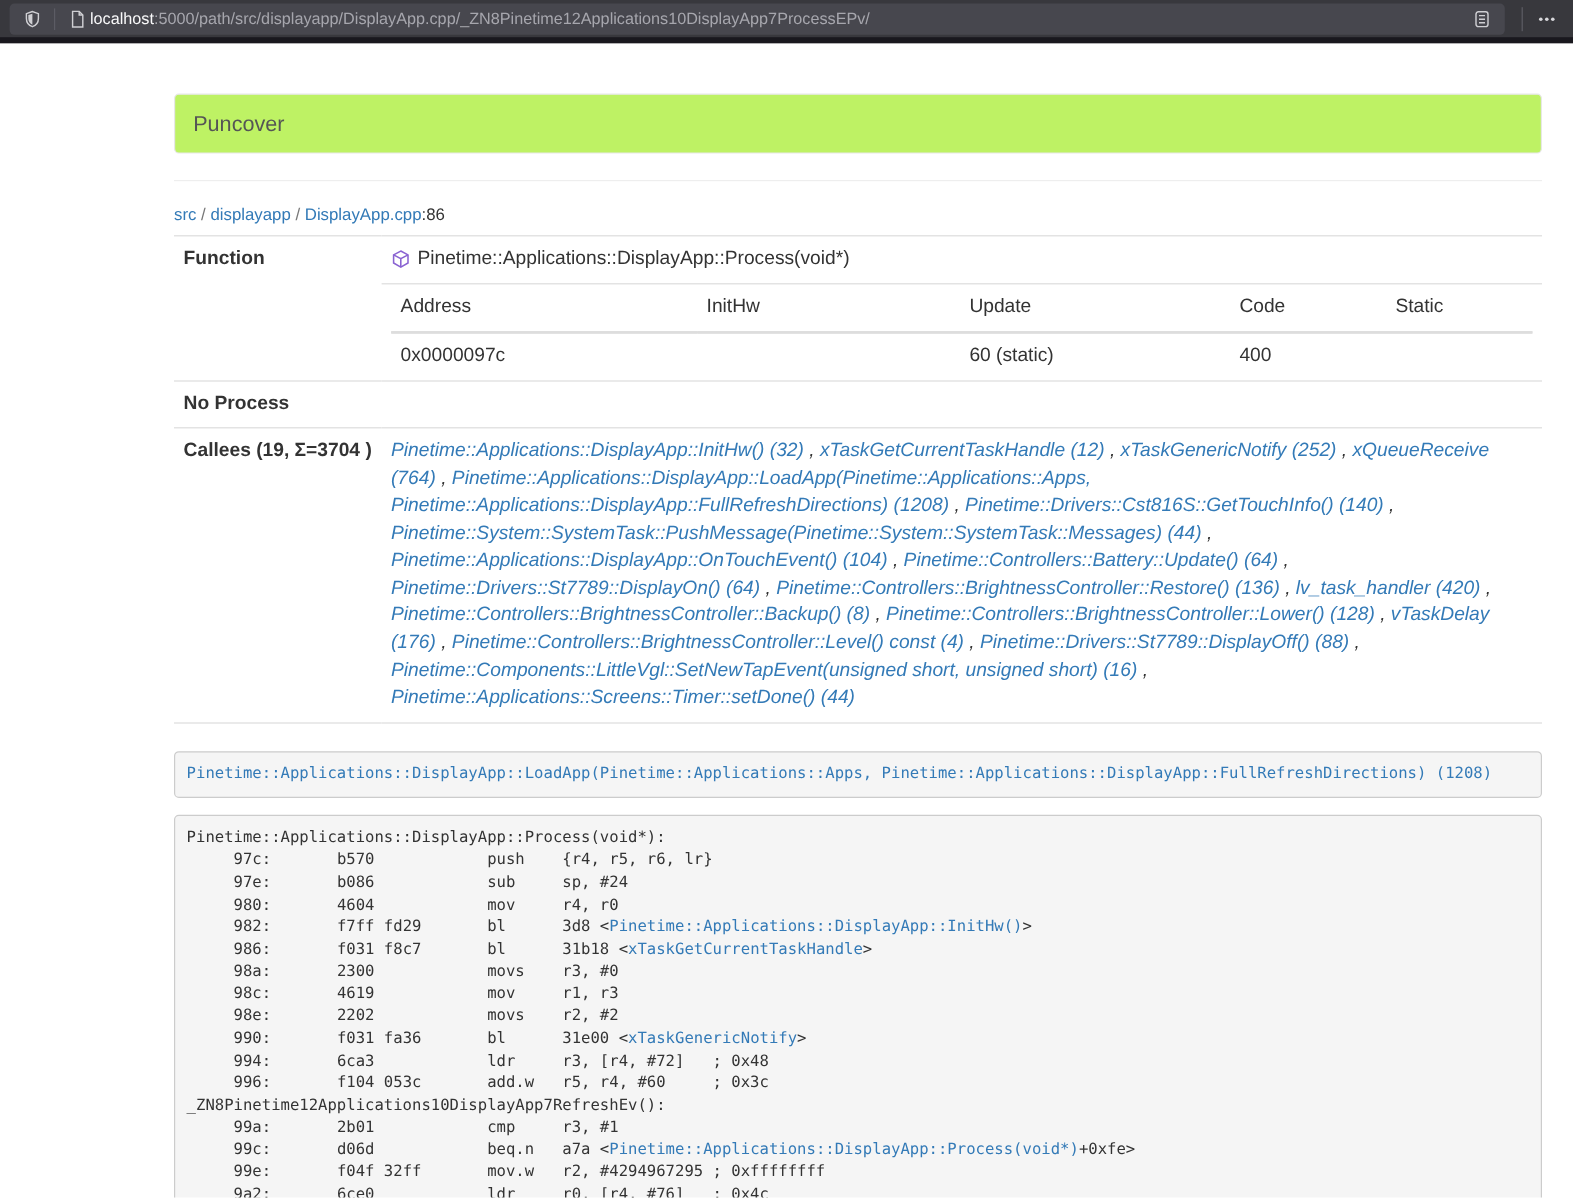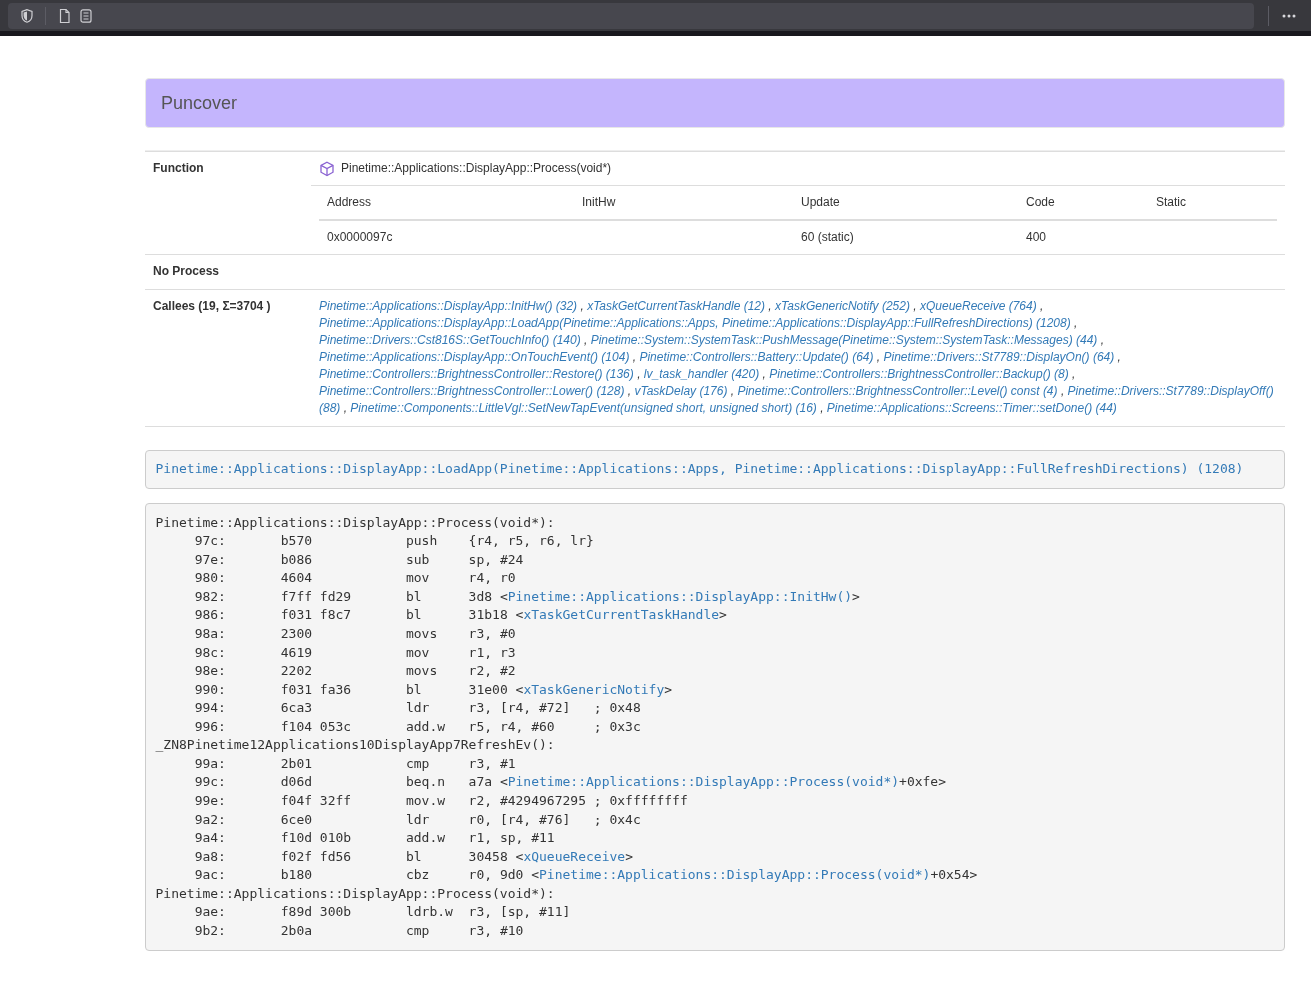--- a/index.html
+++ b/index.html
@@ -37,33 +37,33 @@
   .chrome-icon { display: inline-flex; align-items: center; justify-content: center;
                  width: 22px; height: 22px; flex: 0 0 auto; }
   .menu-btn { display: inline-flex; align-items: center; justify-content: center;
               width: 28px; height: 24px; border-radius: 3px; }
 
   
   .container { width: 1140px; margin-left: 145px; }
   .navbar {
     margin-top: 42px;
     height: 48px;
-    background: #c4b5fd;
+    background: #bef264;
     border: 1px solid #e7e7e7;
     border-radius: 4px;
     display: flex; align-items: flex-start;
   }
   .navbar-brand { font-size: 18px; color: #555; padding: 0 15px; line-height: 48px; }
   hr.rule { border: 0; border-top: 1px solid #eeeeee; margin: 22px 0 0 0; }
   .breadcrumb { margin: 19px 0 10px 0; font-size: 14px; color: #333; }
   .breadcrumb .sep { color: #777; }
 
   
   table.symbol { width: 100%; border-collapse: collapse; border-bottom: 1px solid #dddddd;
-                 font-size: 12px; }
+                 font-size: 16px; }
   table.symbol > tbody > tr > th,
   table.symbol > tbody > tr > td {
     border-top: 1px solid #dddddd;
     padding: 8px;
     text-align: left;
     vertical-align: top;
     line-height: 1.42857;
   }
   table.symbol > tbody > tr > th { width: 150px; font-weight: bold; white-space: nowrap; }
   td.inner-wrap { padding: 0 8px !important; }
@@ -105,20 +105,21 @@
         <path d="M8 3.4 V12.6 C6.1 11.8 4.6 10 4.6 7.4 V4.6 Z" fill="#cfcfd3"></path>
       </svg>
     </span>
     <span class="vsep"></span>
     <span class="chrome-icon">
       <svg width="15" height="16" viewBox="0 0 15 16">
         <path d="M3.5 1.5 H9 L12 4.5 V14.5 H3.5 Z" fill="none" stroke="#cfcfd3" stroke-width="1.2"></path>
         <path d="M9 1.5 V4.5 H12" fill="none" stroke="#cfcfd3" stroke-width="1.2"></path>
       </svg>
     </span>
+    <span class="url-text"><span class="host">localhost</span><span>:5000/path/src/displayapp/DisplayApp.cpp/_ZN8Pinetime12Applications10DisplayApp7ProcessEPv/</span></span>
     <span class="chrome-icon">
       <svg width="16" height="16" viewBox="0 0 16 16">
         <rect x="3" y="1.8" width="10" height="12.4" rx="2" fill="none" stroke="#cfcfd3" stroke-width="1.2"></rect>
         <line x1="5.5" y1="5" x2="10.5" y2="5" stroke="#cfcfd3" stroke-width="1.2"></line>
         <line x1="5.5" y1="8" x2="10.5" y2="8" stroke="#cfcfd3" stroke-width="1.2"></line>
         <line x1="5.5" y1="11" x2="10.5" y2="11" stroke="#cfcfd3" stroke-width="1.2"></line>
       </svg>
     </span>
   </div>
   <span class="toolbar-sep"></span>
@@ -132,20 +133,27 @@
 </div>
 
 <div class="container">
 
   <div class="navbar">
     <span class="navbar-brand">Puncover</span>
   </div>
 
   <hr class="rule">
 
+  <p class="breadcrumb">
+    <a href="#">src</a>
+    <span class="sep">/</span>
+    <a href="#">displayapp</a>
+    <span class="sep">/</span>
+    <a href="#">DisplayApp.cpp</a><span>:86</span>
+  </p>
 
   <table class="symbol">
     <tbody>
       <tr>
         <th rowspan="2">Function</th>
         <td>
           <span class="func-cell">
             <span>
               <svg width="16" height="16" viewBox="0 0 16 16" style="display:block">
                 <path d="M8 1.2 L14 4.4 V11.2 L8 14.6 L2 11.2 V4.4 Z" fill="none" stroke="#8a63d2" stroke-width="1.3"></path>

